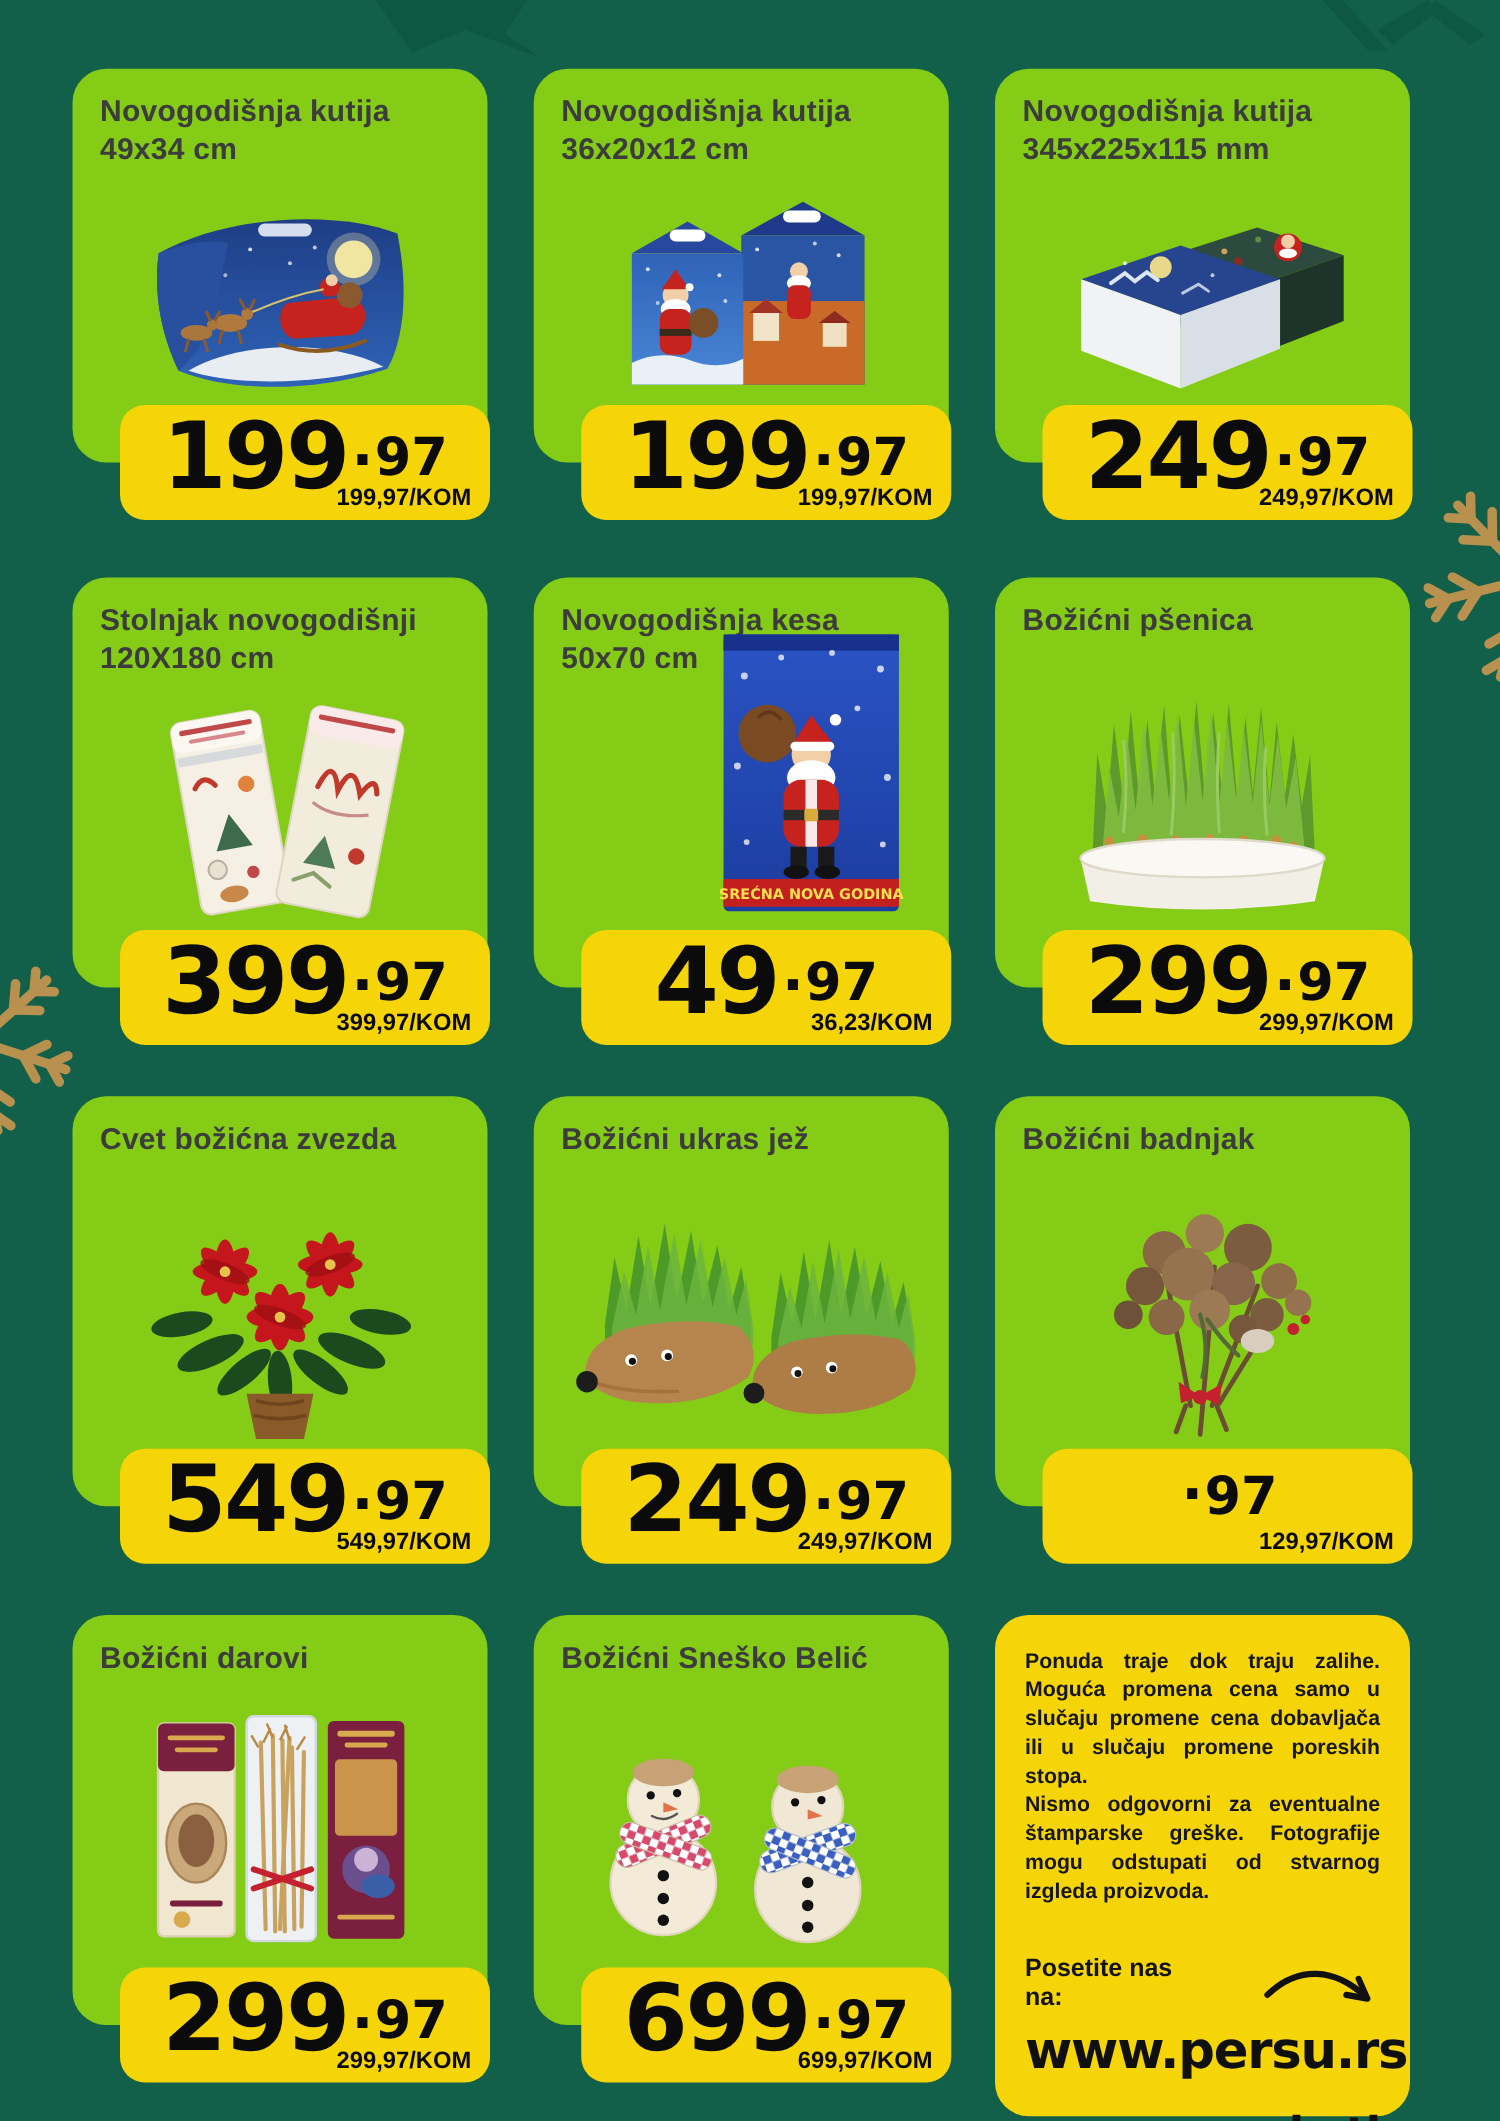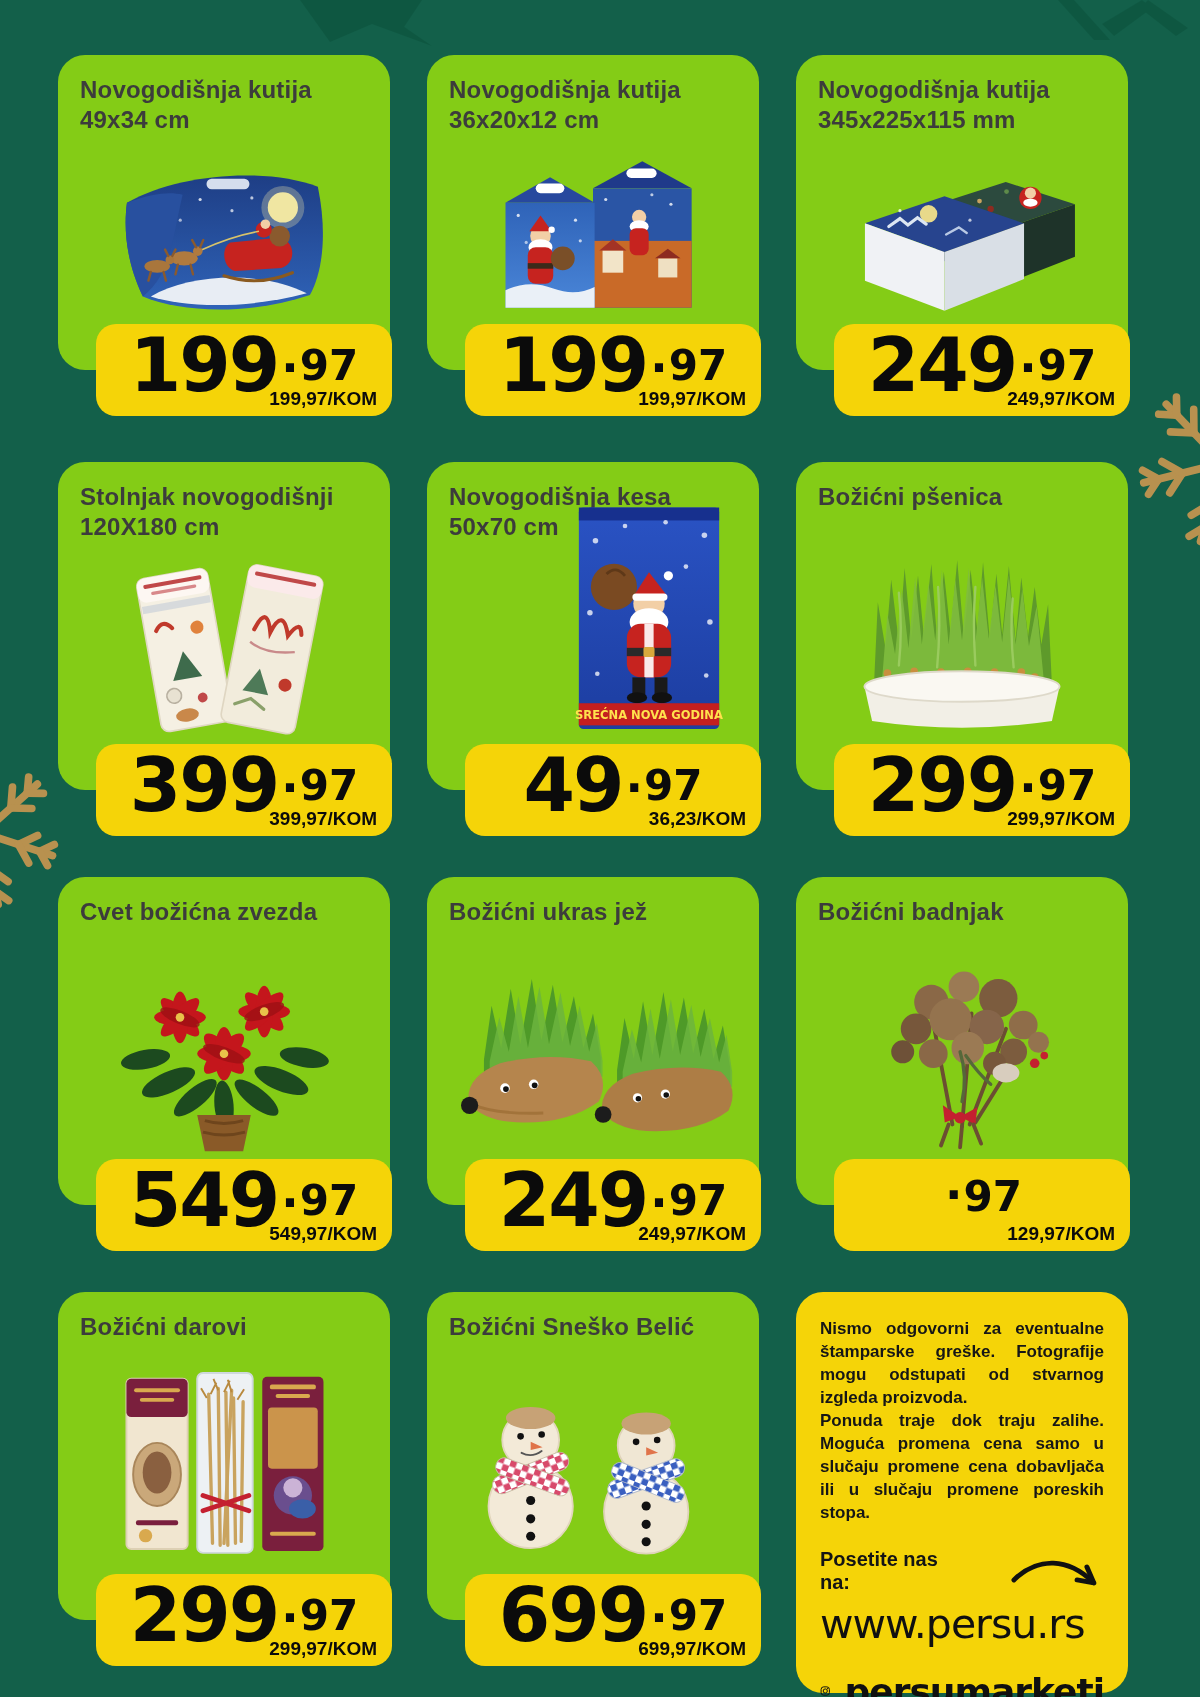--- a/index.html
+++ b/index.html
@@ -26,24 +26,24 @@
          border-radius:20px;z-index:5;}
   .price{display:flex;justify-content:center;align-items:center;padding-top:1px;
          font-family:"DejaVu Sans",sans-serif;font-weight:bold;color:#0B0B0B;}
   .pi{font-size:74px;line-height:80px;letter-spacing:-2px;}
   .pd{font-size:46px;line-height:1;align-self:flex-end;margin:0 1px 26px 3px;}
   .ps{font-size:42px;line-height:1;margin-top:2px;}
   .unit{position:absolute;right:15px;bottom:6px;font-size:19px;font-weight:bold;color:#0B0B0B;margin-left:40px;}
   
   .info-card{height:401px;background:#F5D408;padding:25px 24px 0 24px;}
   .disc{margin:0;font-size:17px;line-height:23px;font-weight:bold;color:#161616;text-align:justify;}
-  .visit-row{display:flex;align-items:flex-end;margin-top:32px;height:42px;}
+  .visit-row{display:flex;align-items:flex-end;margin-top:48px;height:42px;}
   .visit{font-size:20px;font-weight:bold;color:#141414;padding-bottom:4px;}
   .arrow-svg{margin-left:38px;margin-bottom:2px;}
-  .website{font-family:"DejaVu Sans",sans-serif;font-weight:normal;font-size:41px;color:#101010;
+  .website{font-family:"DejaVu Sans",sans-serif;font-weight:bold;font-size:41px;color:#101010;
            letter-spacing:-1px;margin-top:2px;}
   .social-row{display:flex;align-items:center;gap:14px;margin-top:20px;}
   .handle{font-family:"DejaVu Sans",sans-serif;font-weight:bold;font-size:36px;color:#101010;
           letter-spacing:-1px;}
 </style>
 </head>
 <body>
 
 <div class="page">
 
@@ -646,22 +646,22 @@
         <div class="price">
           <span class="pi">699</span>
             <span class="pd">.</span>
             <span class="ps">97</span>
         </div>
         <div class="unit">699,97/KOM</div>
       </div>
     </article>
 
     <aside class="card info-card">
+      <p class="disc">Ponuda traje dok traju zalihe. Moguća promena cena samo u slučaju promene cena dobavljača ili u slučaju promene poreskih stopa.</p>
       <p class="disc">Nismo odgovorni za eventualne štamparske greške. Fotografije mogu odstupati od stvarnog izgleda proizvoda.</p>
-      <p class="disc">Ponuda traje dok traju zalihe. Moguća promena cena samo u slučaju promene cena dobavljača ili u slučaju promene poreskih stopa.</p>
       <div class="visit-row">
         <span class="visit">Posetite nas na:</span>
         <svg class="arrow-svg" width="96" height="44" viewBox="0 0 96 44">
           <path d="M5,28 C30,4 60,6 85,30" stroke="#111" stroke-width="5" fill="none" stroke-linecap="round"></path>
           <path d="M86,31 L69,28 M86,31 L79,15" stroke="#111" stroke-width="5" fill="none" stroke-linecap="round"></path>
         </svg>
       </div>
       <div class="website">www.persu.rs</div>
       <div class="social-row">
         <svg width="46" height="46" viewBox="0 0 48 48">

